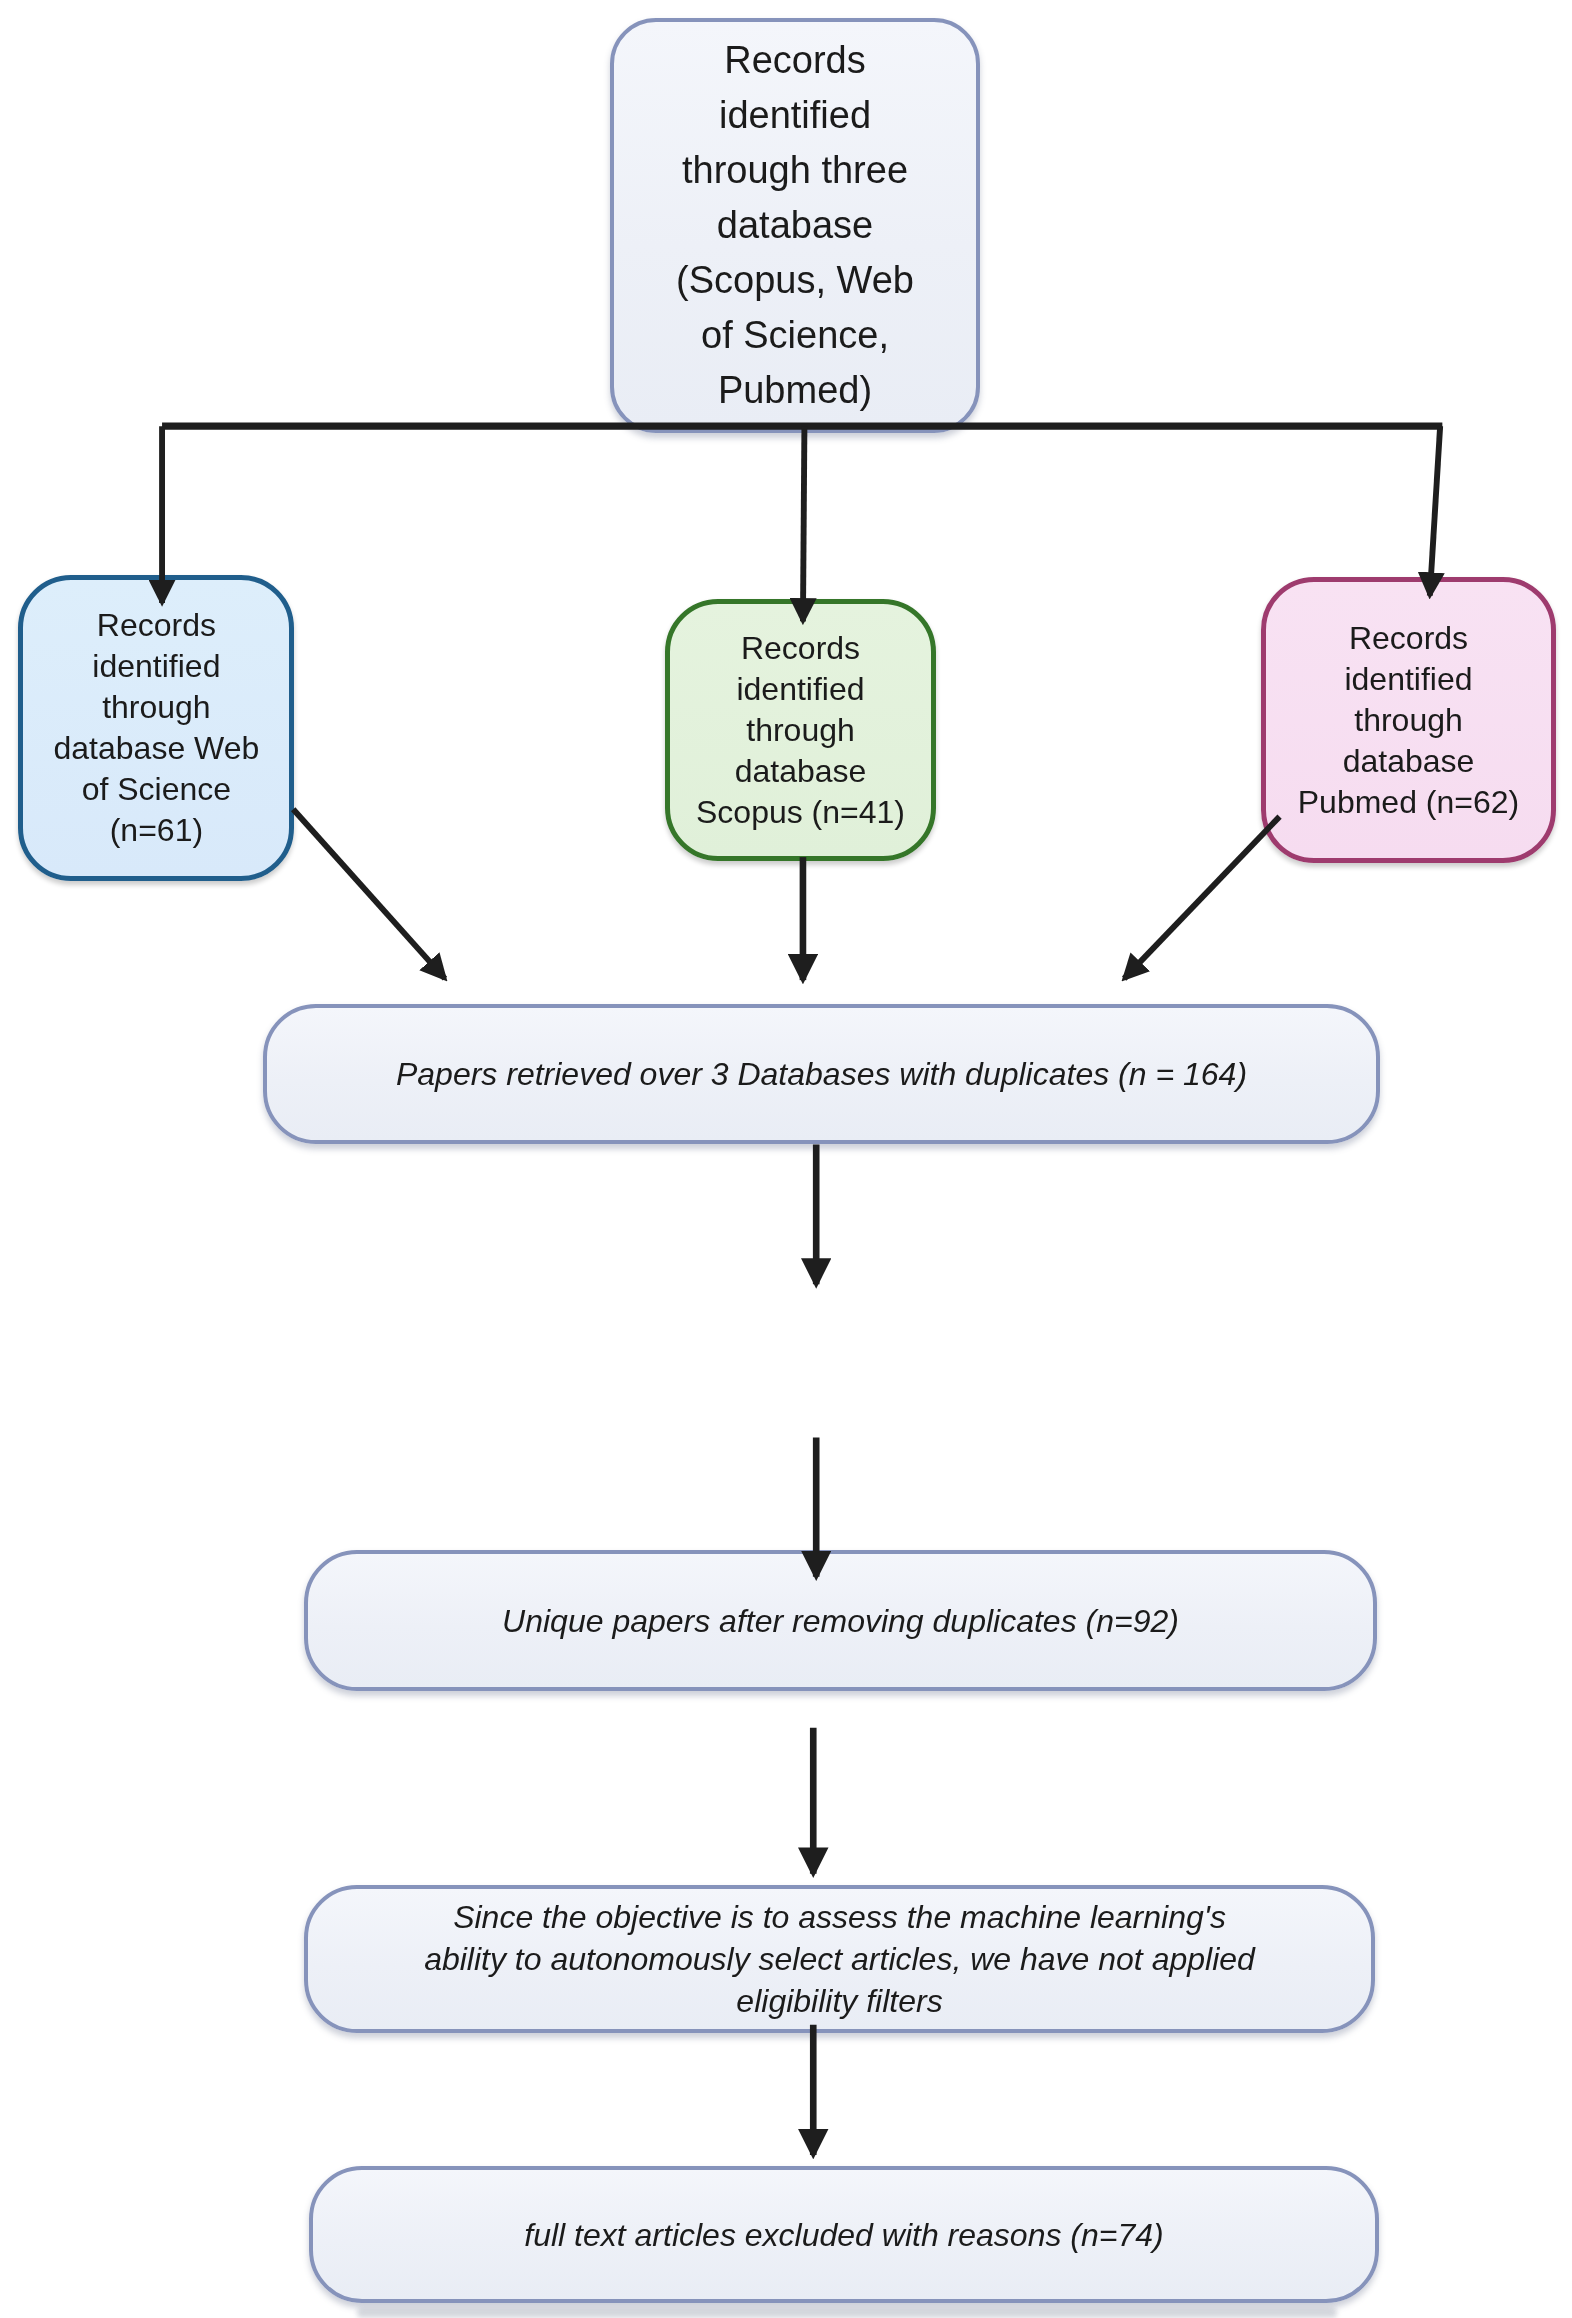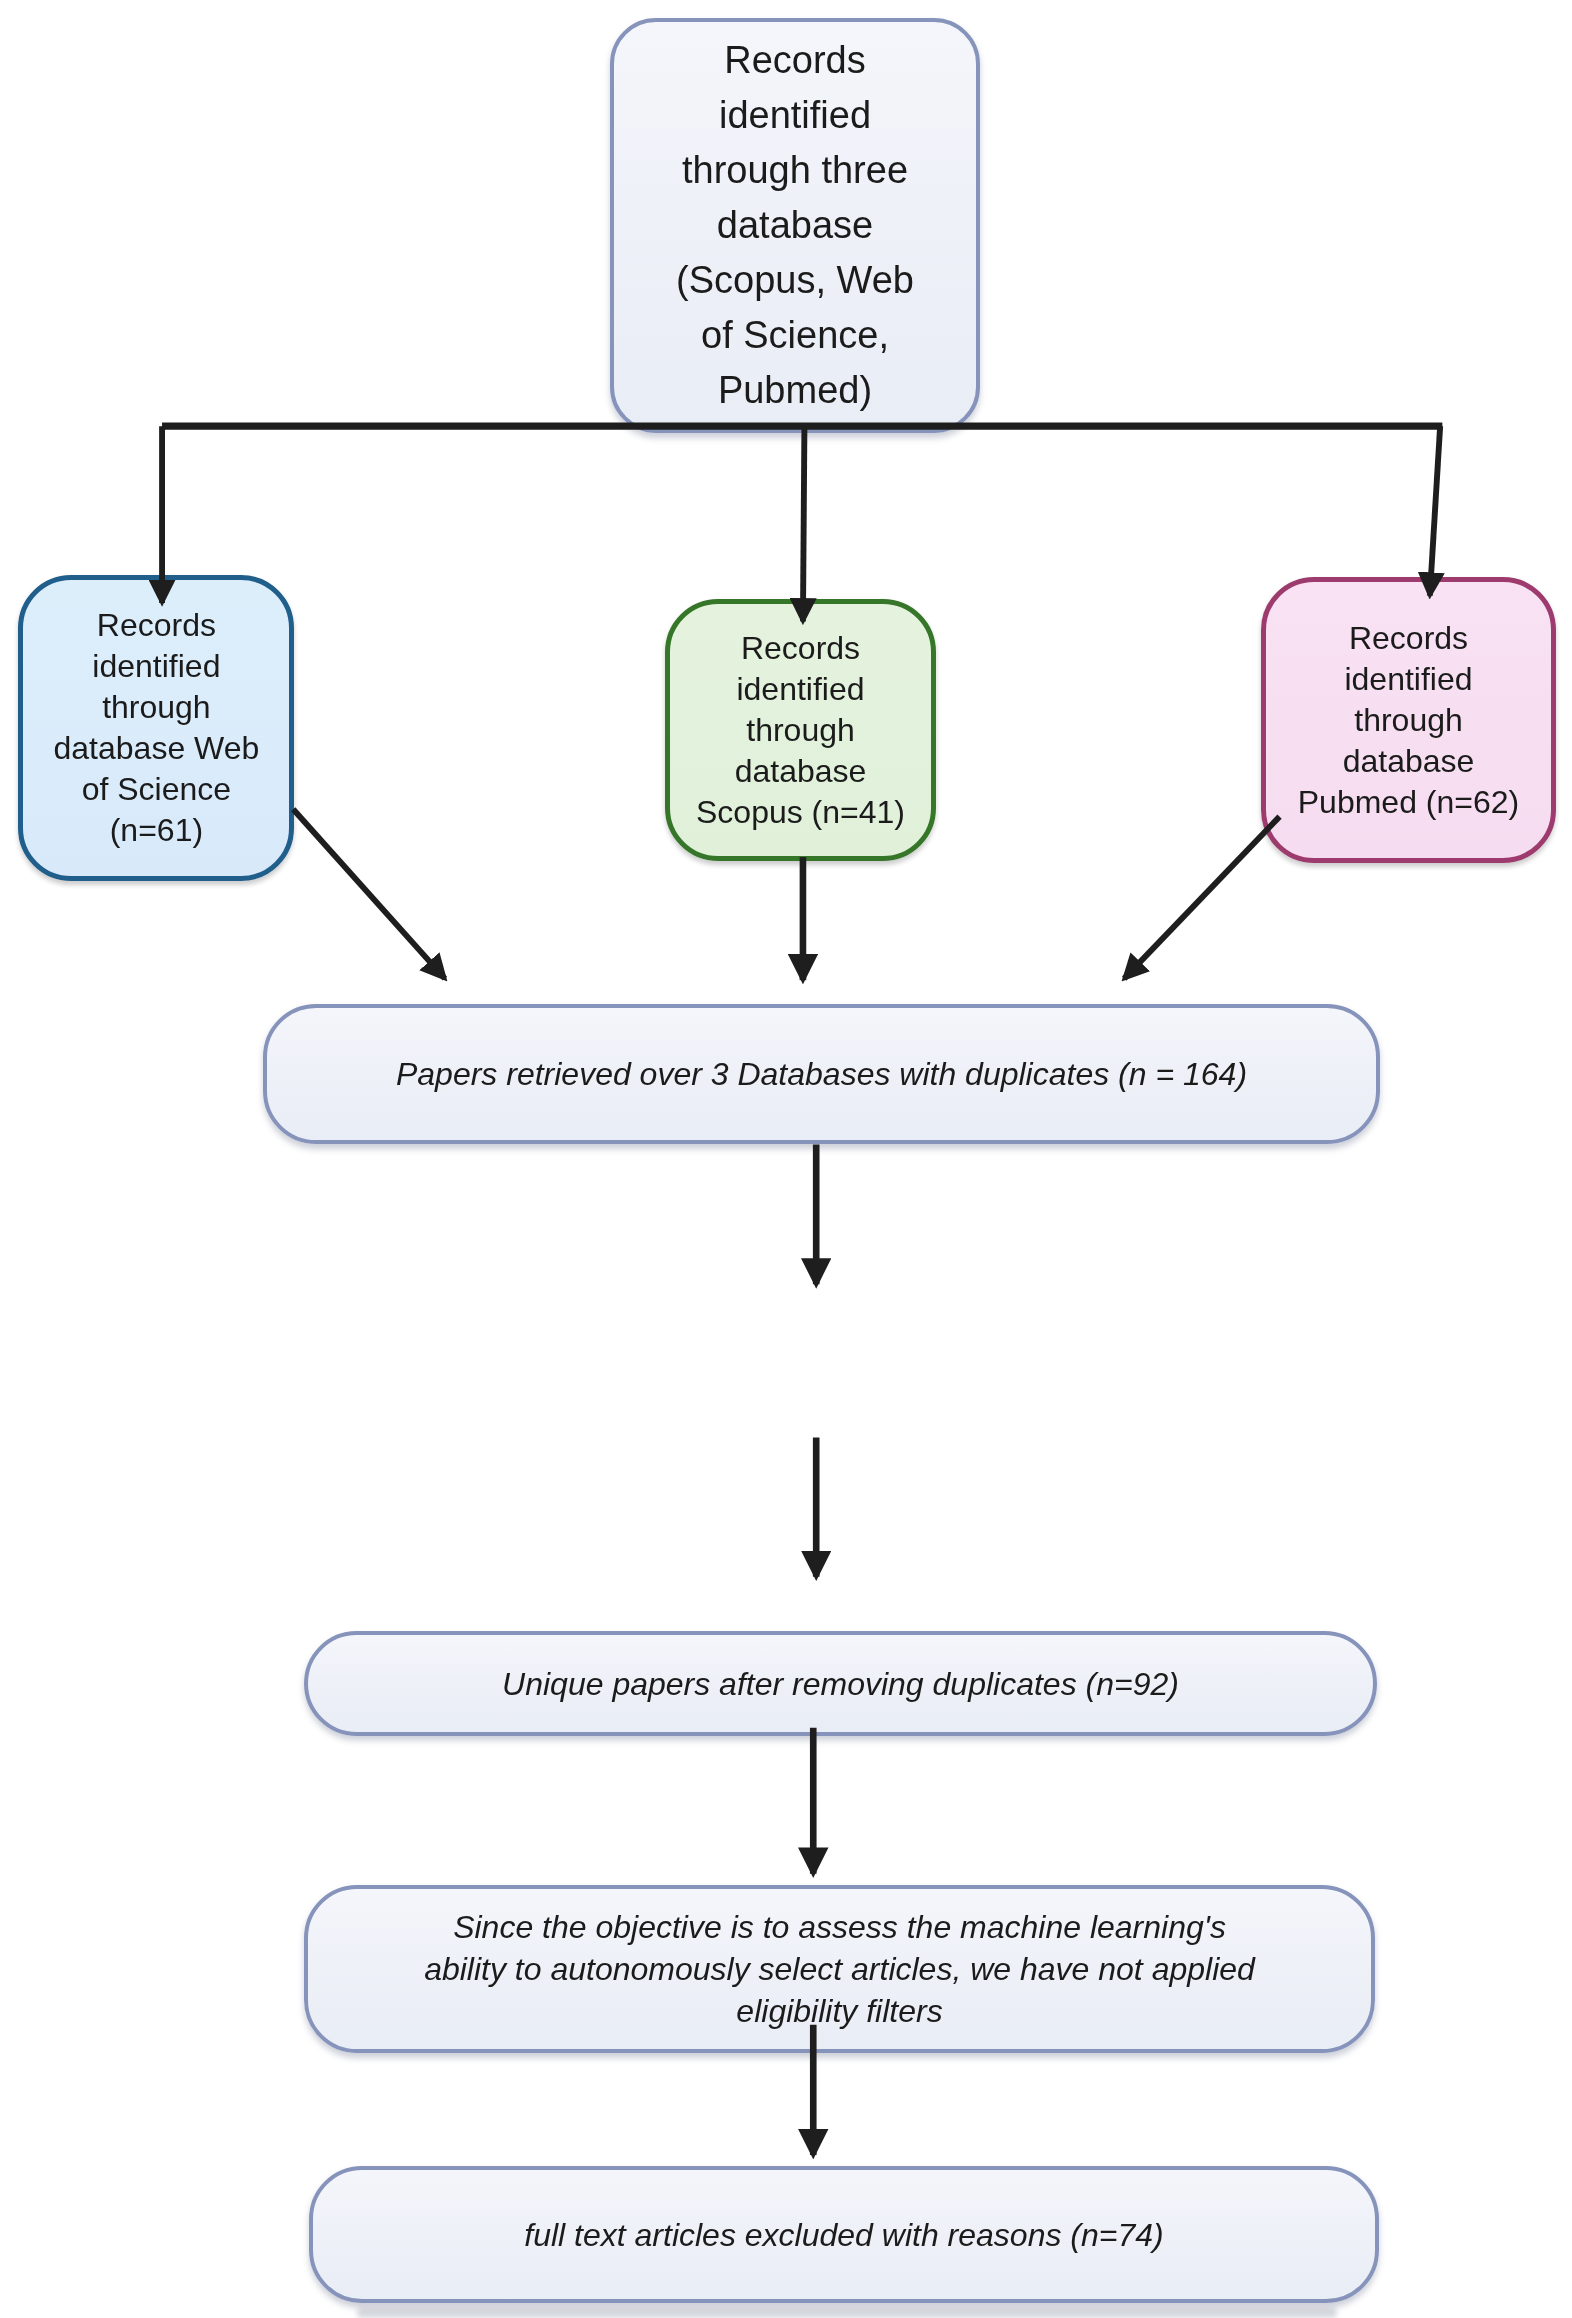--- a/index.html
+++ b/index.html
@@ -86,22 +86,22 @@
     line-height: 41px;
   }
   .wide {
     padding: 10.3px 31px;
     font-size: 32px;
     line-height: 42px;
     font-style: italic;
   }
   .retrieved-box { left: 263px;  top: 1004px; width: 1117px; height: 140px; }
   .removed-box   { left: 284px;  top: 1300px; width: 1082px; height: 137px; }
-  .unique-box    { left: 304px;  top: 1631px; width: 1073px; height: 105px; }
-  .nofilters-box { left: 304px;  top: 1885px; width: 1071px; height: 168px; font-size: 32px; }
+  .unique-box    { left: 304px;  top: 1550px; width: 1073px; height: 141px; }
+  .nofilters-box { left: 304px;  top: 1885px; width: 1071px; height: 148px; font-size: 32px; }
   .excluded-box  { left: 309px;  top: 2166px; width: 1070px; height: 137px; }
   .bottom-smear {
     position: absolute;
     left: 357px; top: 2308px;
     width: 980px; height: 9.6px;
     background: #c9cdd4;
     filter: blur(2.9px);
     border-radius: 4.4px;
     opacity: 0.75;
     z-index: 1;

